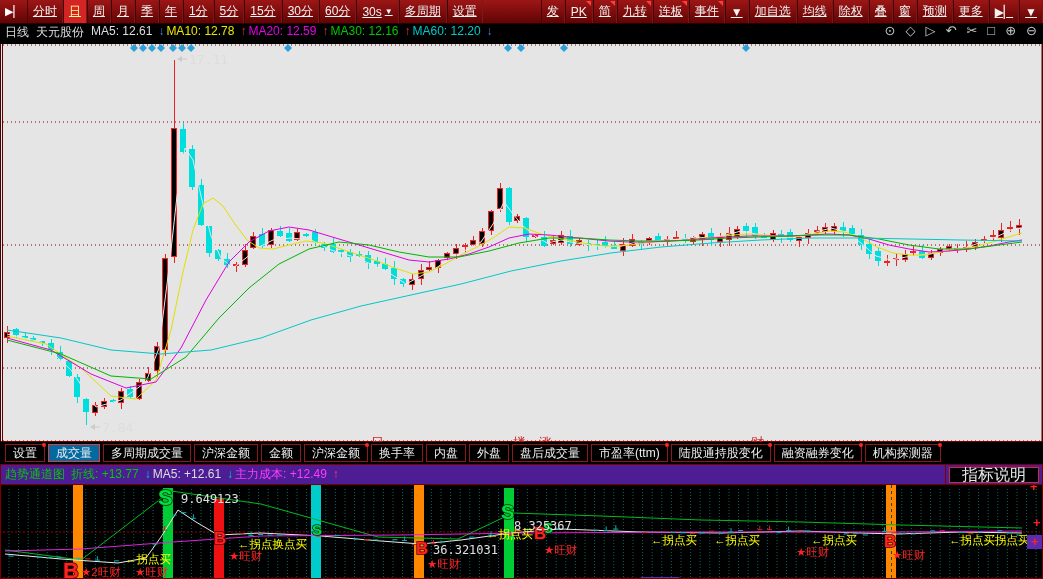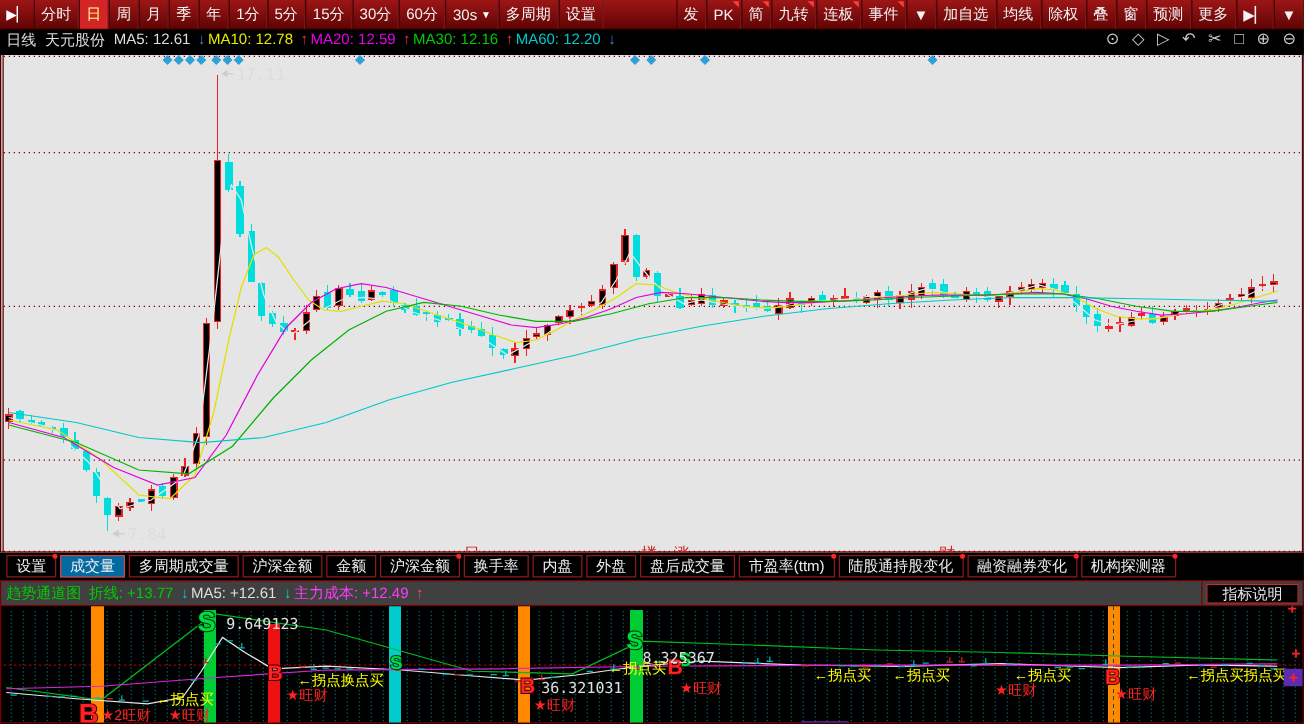--- a/index.html
+++ b/index.html
@@ -6,21 +6,21 @@
   html,body { background:#222; }
   .app {
     position:relative; width:1043px; height:579px; background:#000; overflow:hidden;
     font-family:"Liberation Sans","DejaVu Sans",sans-serif; -webkit-font-smoothing:none;
   }
   
   .toolbar { height:24px; display:flex; align-items:stretch;
     background:linear-gradient(#9d1616,#610404); border-bottom:1px solid #2c0000; }
   .tb-group { display:flex; align-items:stretch; }
   .tbtn { position:relative; display:flex; align-items:center; padding:0 5px; font-size:12px;
-    color:#f2f2f2; white-space:nowrap; border-right:1px solid #7e1717; border-left:1px solid #470303; }
+    color:#f2f2f2; white-space:nowrap; border-right:1px solid #7e1717; border-left:1px solid #470303;text-decoration:underline; }
   .tbtn.sel { background:#d32525; color:#ffff8c; }
   .tbtn.badge::after { content:""; position:absolute; top:1px; right:1px;
     border-top:5px solid #ff3d3d; border-left:5px solid transparent; }
   .tbtn .dd { font-size:8px; margin-left:3px; color:#ffffff; }
   .tb-first { display:flex; align-items:center; padding:0 5px; color:#fff; font-size:11px; }
   .tb-spacer { flex:1; }
   
   .inforow { height:20px; display:flex; align-items:flex-start; background:#000;
     font-size:12px; color:#dedede; padding:0 6px 0 5px; }
   .inforow .lbl { margin-right:7px; }
@@ -33,27 +33,27 @@
     border-left:1px solid #4a0000; border-right:1px solid #4a0000; border-bottom:1px solid #7a0000; }
   .chart-wrap svg { position:absolute; inset:0; }
   
   .tabsrow { height:22px; display:flex; align-items:center; background:#000; padding-left:2px; }
   .tab { position:relative; font-size:12px; color:#ededed; border:1px solid #8c1a1a;
     padding:0 7px; line-height:16px; height:18px; margin-left:3px; white-space:nowrap; }
   .tab.sel { background:#0369a1; border-color:#d84040; }
   .tab .dot { position:absolute; top:-2px; right:-2px; width:4px; height:4px;
     border-radius:50%; background:#ff2525; }
   
-  .indrow { height:20px; display:flex; align-items:center; font-size:12px; background:#404040;
+  .indrow { height:20px; display:flex; align-items:center; font-size:12px; background:#4c1d95;
     border:1px solid #7a0000; border-bottom:none; padding-left:4px; color:#ddd; }
   .indrow .title { color:#00cc00; margin-right:6px; }
   .ind-item { margin-right:4px; white-space:nowrap; }
   .help-wrap { margin-left:auto; height:100%; display:flex; align-items:center;
     border-left:1px solid #7a0000; padding:0 3px; }
-  .help-btn { background:#000; border:1px solid #c23030; color:#e8e8e8; font-size:12px;
+  .help-btn { background:#000; border:1px solid #c23030; color:#e8e8e8; font-size:16px;
     font-family:inherit; height:16px; line-height:14px; padding:0 12px; }
   
   .panel-wrap { position:relative; height:95px; background:#000;
     border:1px solid #7a0000; border-top:1px solid #7a0000; }
   .panel-wrap svg { position:absolute; inset:0; }
   svg text { font-family:"Liberation Sans","DejaVu Sans",sans-serif; }
   svg text.num { font-family:"DejaVu Sans Mono","Liberation Mono",monospace; }
 </style>
 </head>
 <body>

